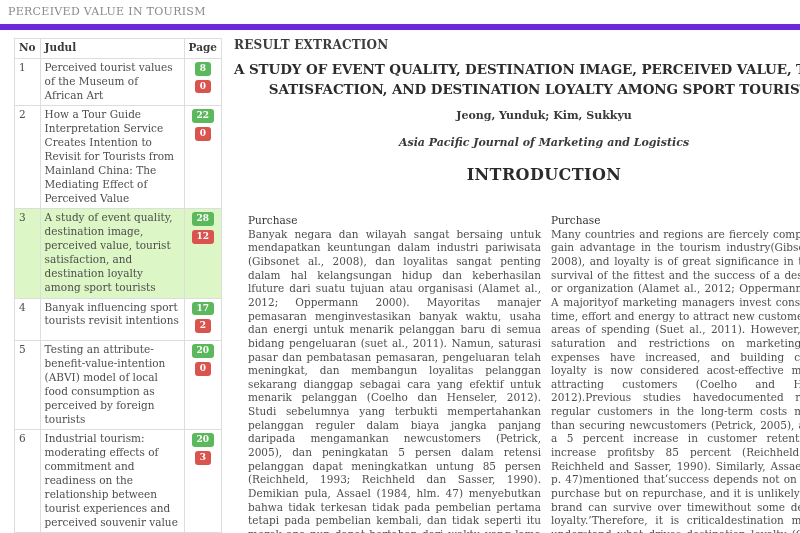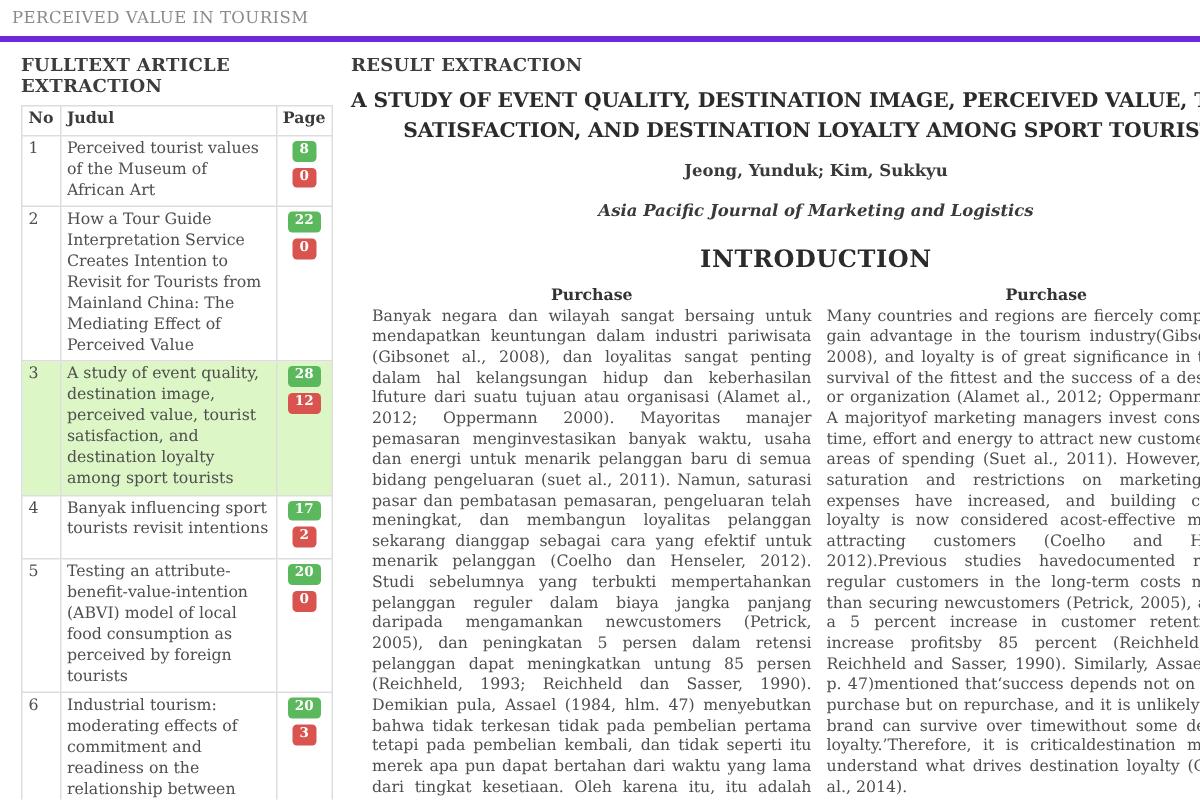--- a/index.html
+++ b/index.html
@@ -4,21 +4,21 @@
 <style>
   * { box-sizing: border-box; margin: 0; padding: 0; }
   html, body { width: 800px; height: 533px; overflow: hidden; background: #fff; }
   body { font-family: "DejaVu Serif", serif; position: relative; }
 
   
   .topbar {
     padding: 5px 8px 6px 8px;
     font-size: 11px;
     color: #8a8a8a;
-    border-bottom: 4px solid #6d28d9;
+    border-bottom: 6px solid #6d28d9;
     letter-spacing: 0.3px;
   }
 
   .main { display: flex; align-items: flex-start; padding: 8px 0 0 14px; }
 
   .panel-title {
     font-weight: bold;
     font-size: 12px;
     color: #3c3c3c;
     margin-bottom: 6px;
@@ -74,31 +74,30 @@
   }
   .paper-journal {
     text-align: center; font-weight: bold; font-style: italic; font-size: 11px; color: #3a3a3a; margin-top: 14px;
   }
   .intro-heading {
     text-align: center; font-weight: bold; font-size: 16px; color: #2b2b2b;
     margin-top: 16px; letter-spacing: 0.4px;
   }
   .columns { display: flex; gap: 10px; margin-top: 9px; padding-left: 14px; }
   .col { width: 293px; flex: none; font-size: 10.5px; color: #4e4e4e; text-align: justify; line-height: 1.3; }
-  .sec-heading { font-weight: bold; color: #333; text-align: center; }
+  .sec-heading { font-weight: normal; color: #333; text-align: left; margin-top: 21px; }
 </style>
 </head>
 <body>
 
 <div class="topbar">PERCEIVED VALUE IN TOURISM</div>
 
 <div class="main">
 
   <div class="left-panel">
-    <div class="panel-title">FULLTEXT ARTICLE EXTRACTION</div>
     <table class="articles">
       <thead>
         <tr>
           <th class="no-col">No</th>
           <th>Judul</th>
           <th class="page-col">Page</th>
         </tr>
       </thead>
       <tbody>
         <tr>

